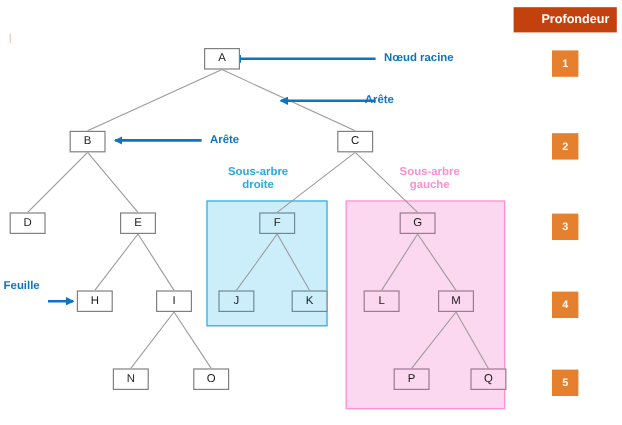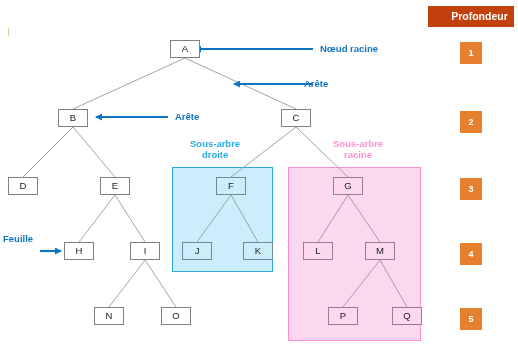--- a/index.html
+++ b/index.html
@@ -130,21 +130,21 @@
   <div class="anno" style="left:304px;top:79px;">Arête</div>
   <div class="anno" style="left:175px;top:112px;">Arête</div>
   <div class="anno" style="left:3px;top:234px;">Feuille</div>
 
   <div class="sub-label left" style="left:190px;top:138px;">
     <div>Sous-arbre</div>
     <div>droite</div>
   </div>
   <div class="sub-label right" style="left:333px;top:138px;">
     <div>Sous-arbre</div>
-    <div>racine</div>
+    <div>gauche</div>
   </div>
 
   <div class="badge header" style="background: #c2410c; padding-left: 17px;">Profondeur</div>
   <div id="badge-layer">
       <div class="badge level" style="top: 42px; background: rgb(229, 129, 46);">1</div>
       <div class="badge level" style="top: 111px; background: rgb(229, 129, 46);">2</div>
       <div class="badge level" style="top: 178px; background: rgb(229, 129, 46);">3</div>
       <div class="badge level" style="top: 243px; background: rgb(229, 129, 46);">4</div>
       <div class="badge level" style="top: 308px; background: rgb(229, 129, 46);">5</div>
     </div>

